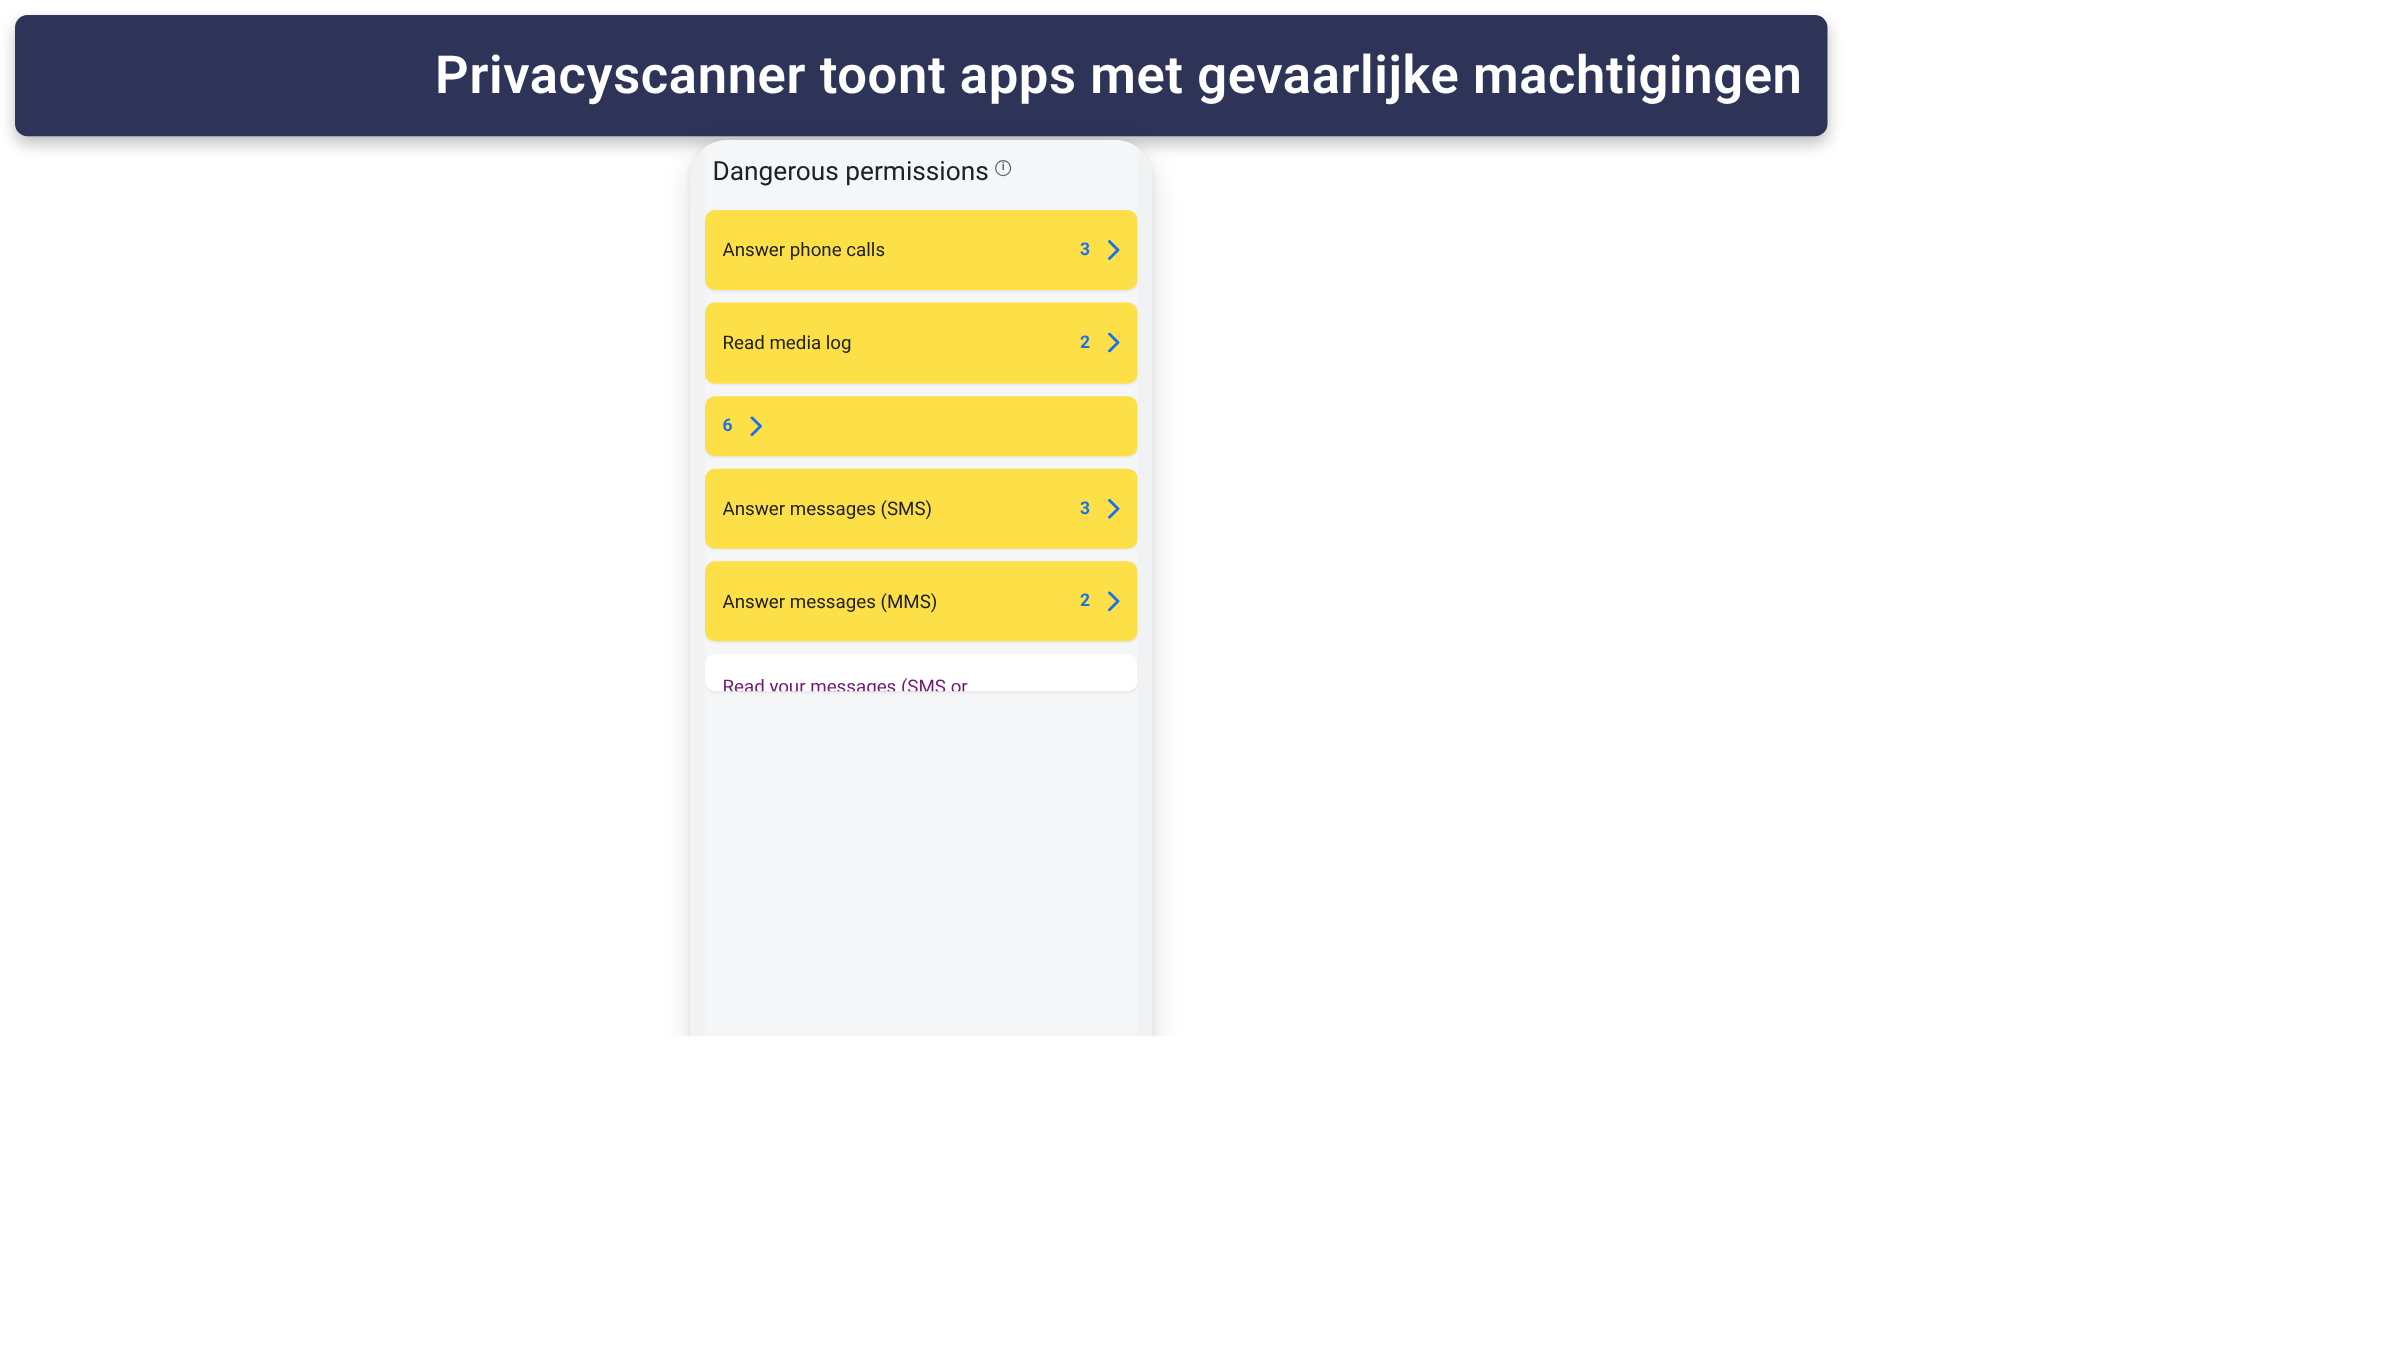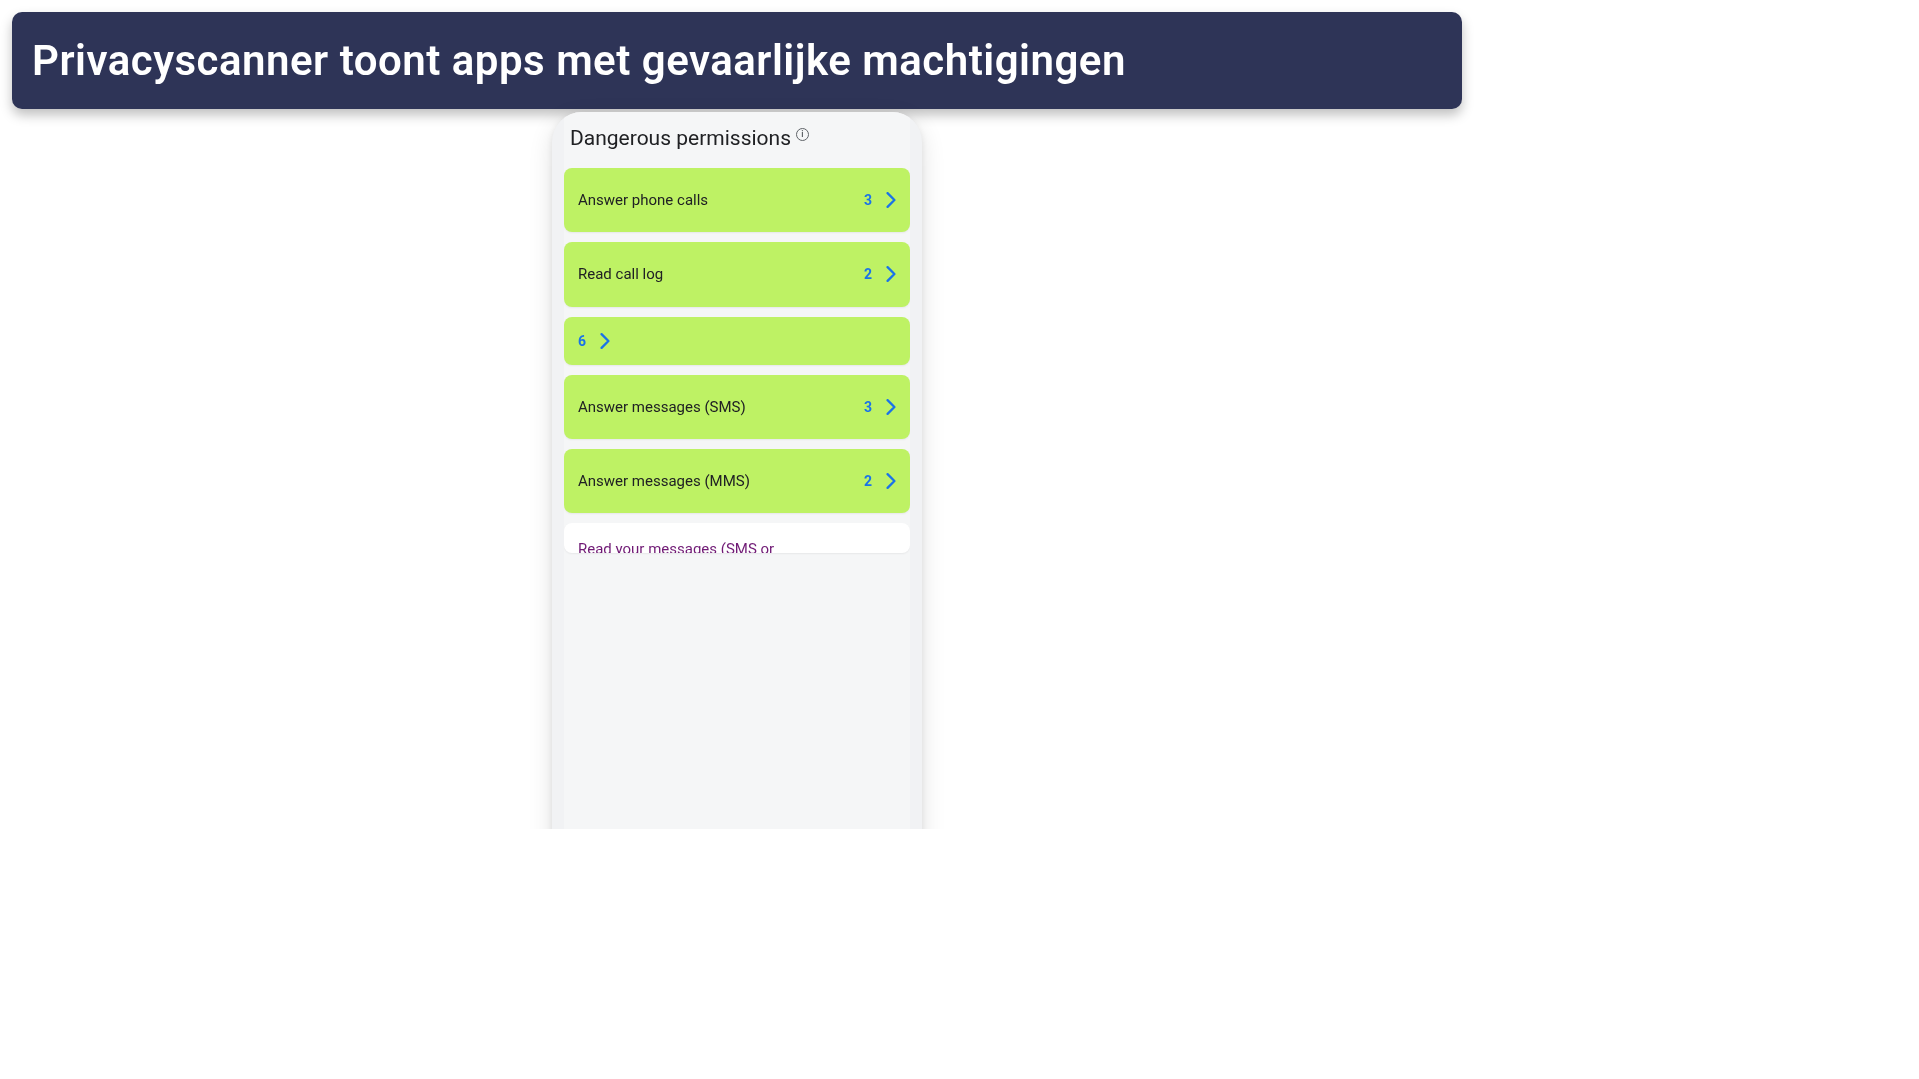--- a/index.html
+++ b/index.html
@@ -12,21 +12,21 @@
       background: #ffffff;
       width: 1474px;
       height: 829px;
       position: relative;
     }
     .banner {
       background: #2e3457;
       color: #ffffff;
       font-size: 42px;
       font-weight: 600;
-      text-align: left;
+      text-align: right;
       padding: 24px 20px;
       margin: 12px;
       border-radius: 10px;
       box-shadow: 0 6px 12px rgba(0,0,0,0.25);
       letter-spacing: 0.5px;
     }
     .phone-wrapper {
       position: absolute;
       left: 50%;
       top: 112px;
@@ -75,21 +75,21 @@
       margin-top: 2px;
       font-weight: 600;
       line-height: 1;
     }
     .perm-list {
       display: flex;
       flex-direction: column;
       gap: 10px;
     }
     .perm-card {
-      background: #bef264;
+      background: #fde047;
       border-radius: 8px;
       padding: 22px 14px;
       display: flex;
       align-items: center;
       justify-content: space-between;
       box-shadow: 0 1px 2px rgba(0,0,0,0.06);
       cursor: pointer;
       gap: 28px;
     }
     .perm-card.tall {
@@ -178,21 +178,21 @@
             <span class="perm-count">3</span>
             <span class="chevron-icon">
               <svg viewBox="0 0 8 14" fill="none">
                   <path d="M1 1L7 7L1 13" stroke="currentColor" stroke-width="2" stroke-linecap="round" stroke-linejoin="round"></path>
                 </svg>
             </span>
           </div>
         </div>
 
         <div class="perm-card">
-          <span class="perm-label">Read call log</span>
+          <span class="perm-label">Read media log</span>
           <div class="perm-right">
             <span class="perm-count">2</span>
             <span class="chevron-icon">
               <svg viewBox="0 0 8 14" fill="none">
                   <path d="M1 1L7 7L1 13" stroke="currentColor" stroke-width="2" stroke-linecap="round" stroke-linejoin="round"></path>
                 </svg>
             </span>
           </div>
         </div>
 

